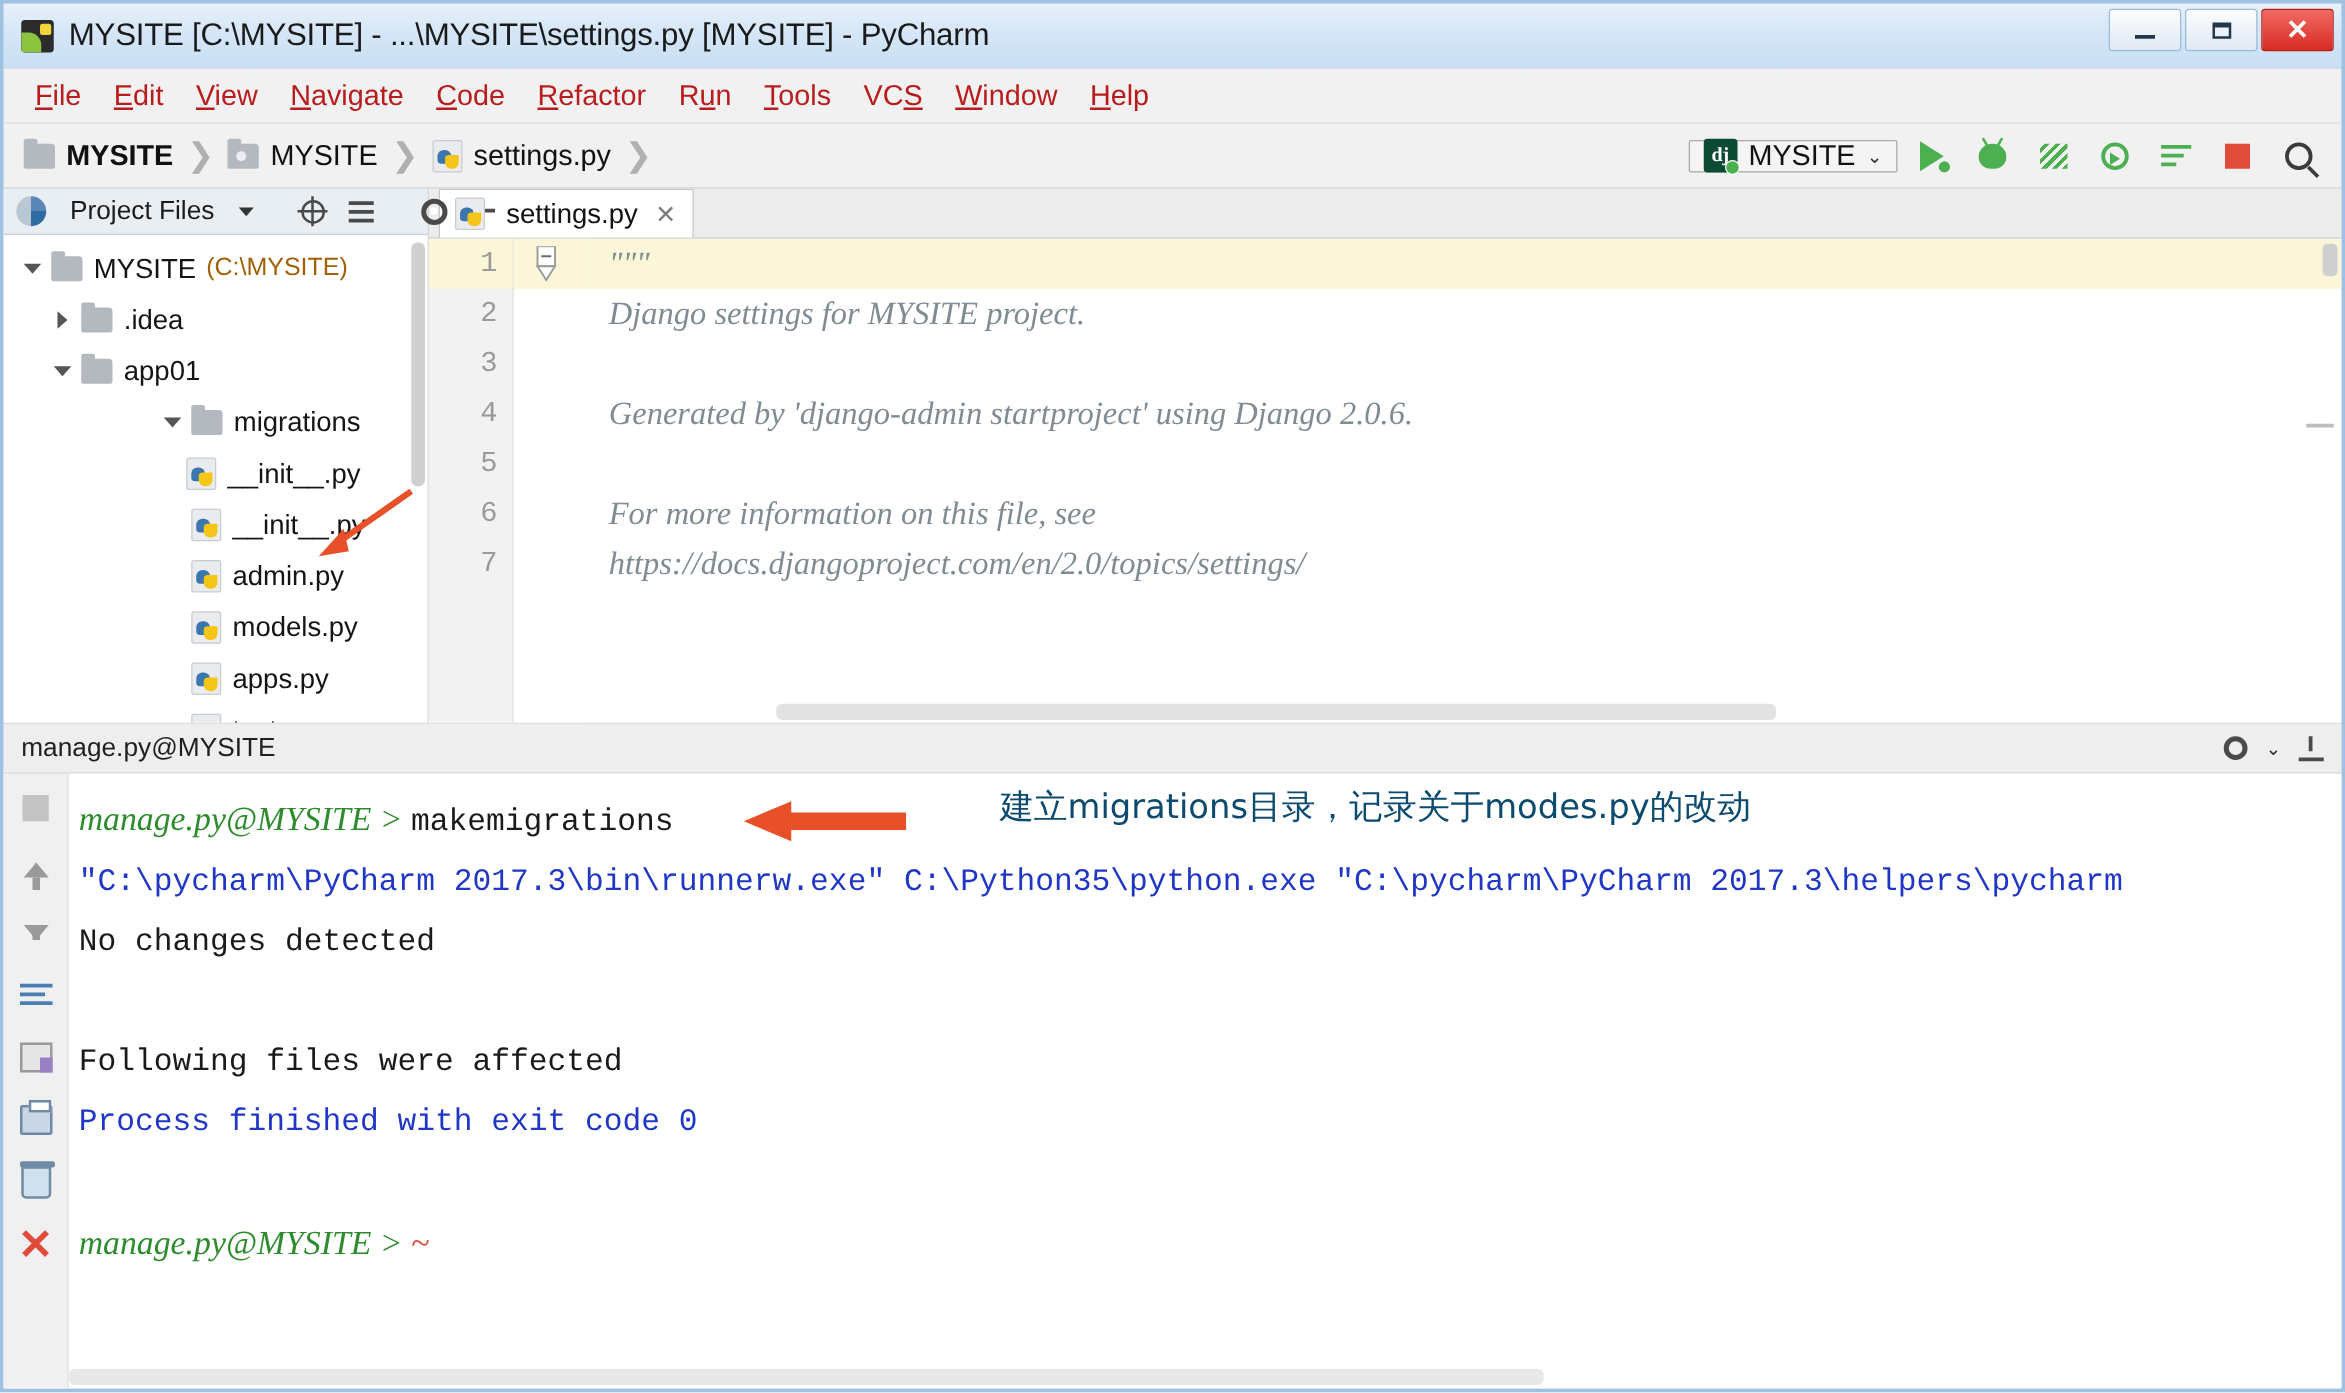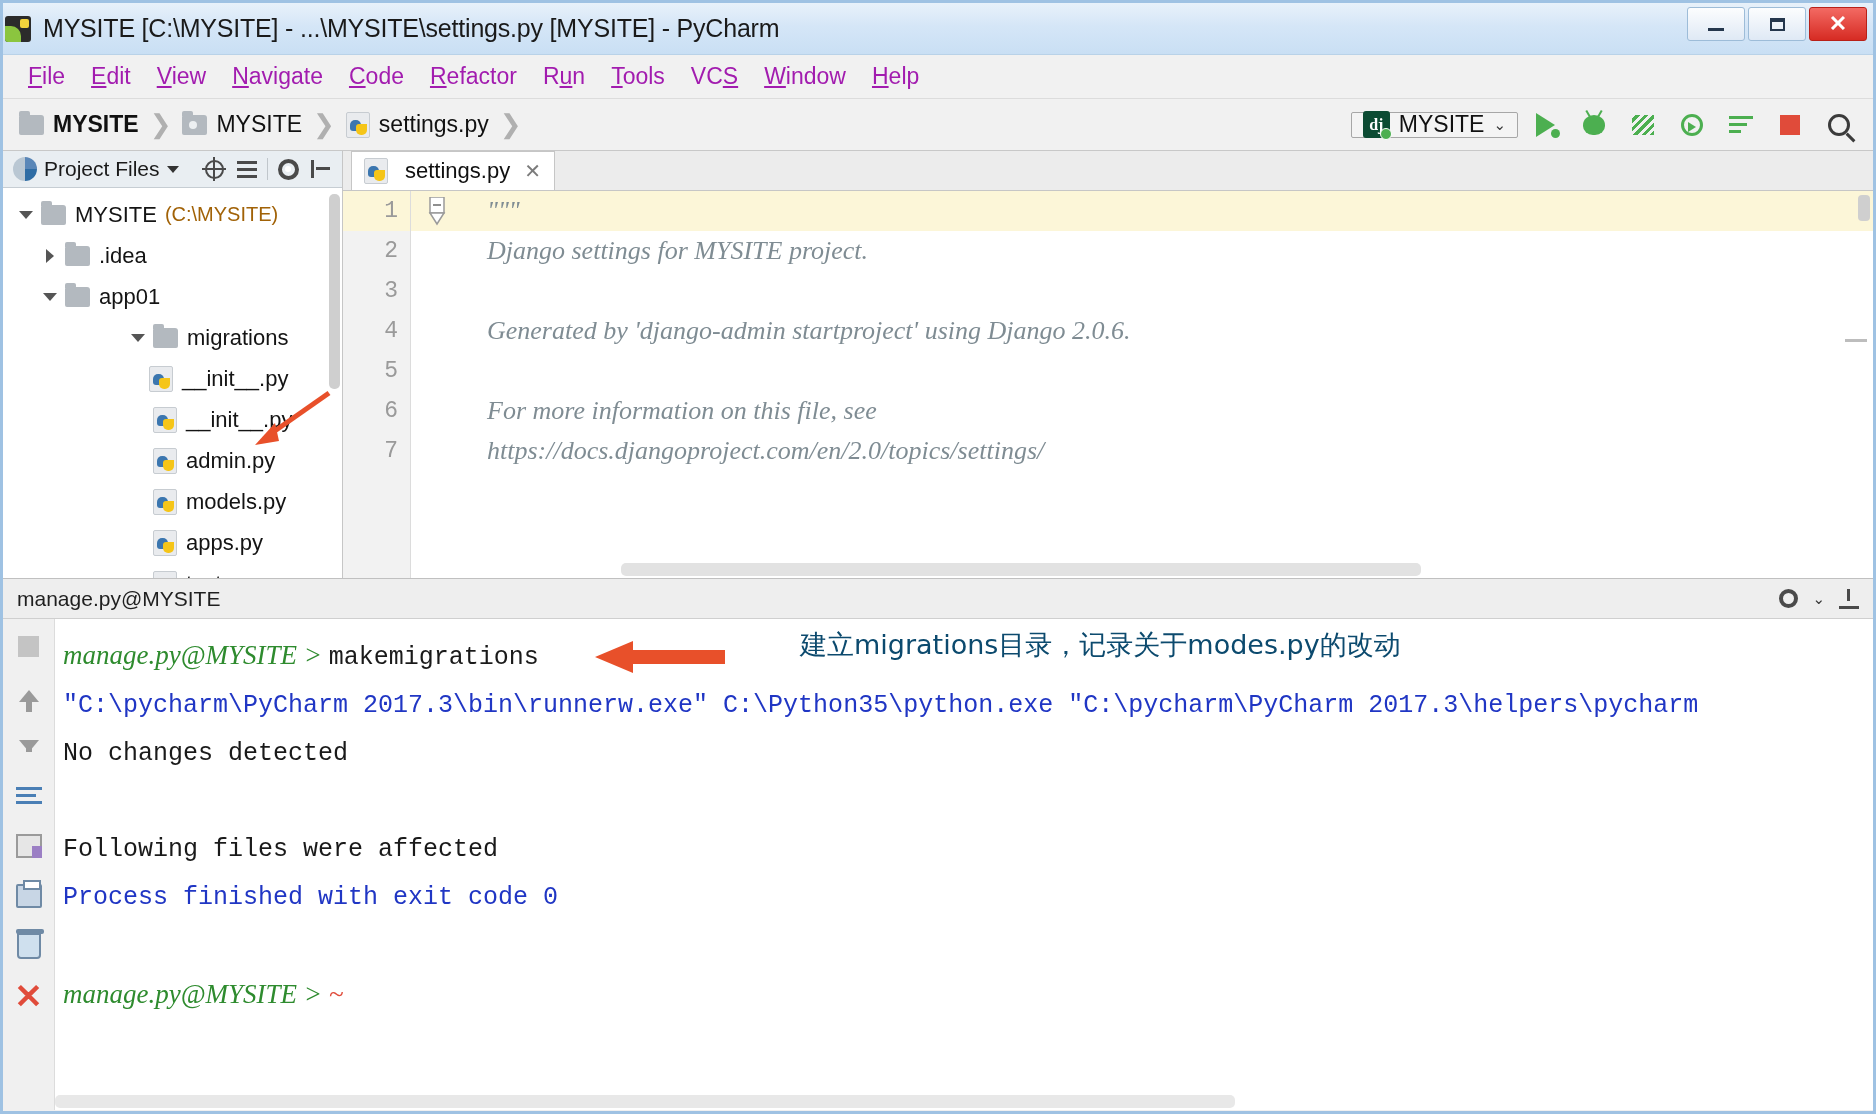--- a/index.html
+++ b/index.html
@@ -15,21 +15,21 @@
     width: 1876px; height: 1114px;
     border: 3px solid #9fc2e3;
     background: #f0f0f0;
   }
 
   
   .titlebar {
     height: 52px;
     background: linear-gradient(to bottom, #e8f1fa 0%, #d5e6f7 45%, #c9dff4 100%);
     display: flex; align-items: center;
-    padding-left: 2px;
+    padding-left: 14px;
     border-bottom: 1px solid #b9d2e8;
   }
   .pc-icon {
     width: 26px; height: 26px; margin-right: 12px;
     background: #2b2b2b;
     border-radius: 3px;
     position: relative; overflow: hidden;
     flex: 0 0 auto;
   }
   .pc-icon::before {
@@ -64,21 +64,21 @@
 
   
   .menubar {
     height: 44px;
     background: #f1f1f1;
     display: flex; align-items: center;
     padding-left: 12px;
     border-bottom: 1px solid #dcdcdc;
   }
   .menu-item {
-    font-size: 23px; color: #a21caf;
+    font-size: 23px; color: #b91c1c;
     padding: 3px 13px; white-space: nowrap;
   }
   .menu-item u { text-decoration: underline; }
 
   
   .toolbar {
     height: 52px;
     background: #f1f1f1;
     display: flex; align-items: center;
     padding: 0 12px 0 16px;
@@ -193,21 +193,21 @@
   .project-panel {
     width: 340px; flex: 0 0 340px;
     background: #ffffff;
     display: flex; flex-direction: column;
     border-right: 1px solid #c6c6c6;
     position: relative;
   }
   .panel-header {
     height: 40px; display: flex; align-items: center;
     background: #e9eef2; border-bottom: 1px solid #c6cdd3;
-    padding: 0 8px 0 10px; gap: 7px;
+    padding: 0 8px 0 10px; gap: 19px;
   }
   .pie-icon {
     width: 24px; height: 24px; border-radius: 50%;
     background: conic-gradient(#5a87b8 0 25%, #2e6ca4 25% 50%, #b9c7d3 50% 100%);
     flex: 0 0 auto;
   }
   .panel-title { font-size: 21px; color: #1a1a1a; white-space: nowrap; }
   .caret-dn { width:0;height:0;border-left:6px solid transparent;border-right:6px solid transparent;border-top:7px solid #333; }
   .ph-spacer { flex: 1 1 auto; }
   .hdr-ic { width: 26px; height: 26px; position: relative; display:flex;align-items:center;justify-content:center;}

